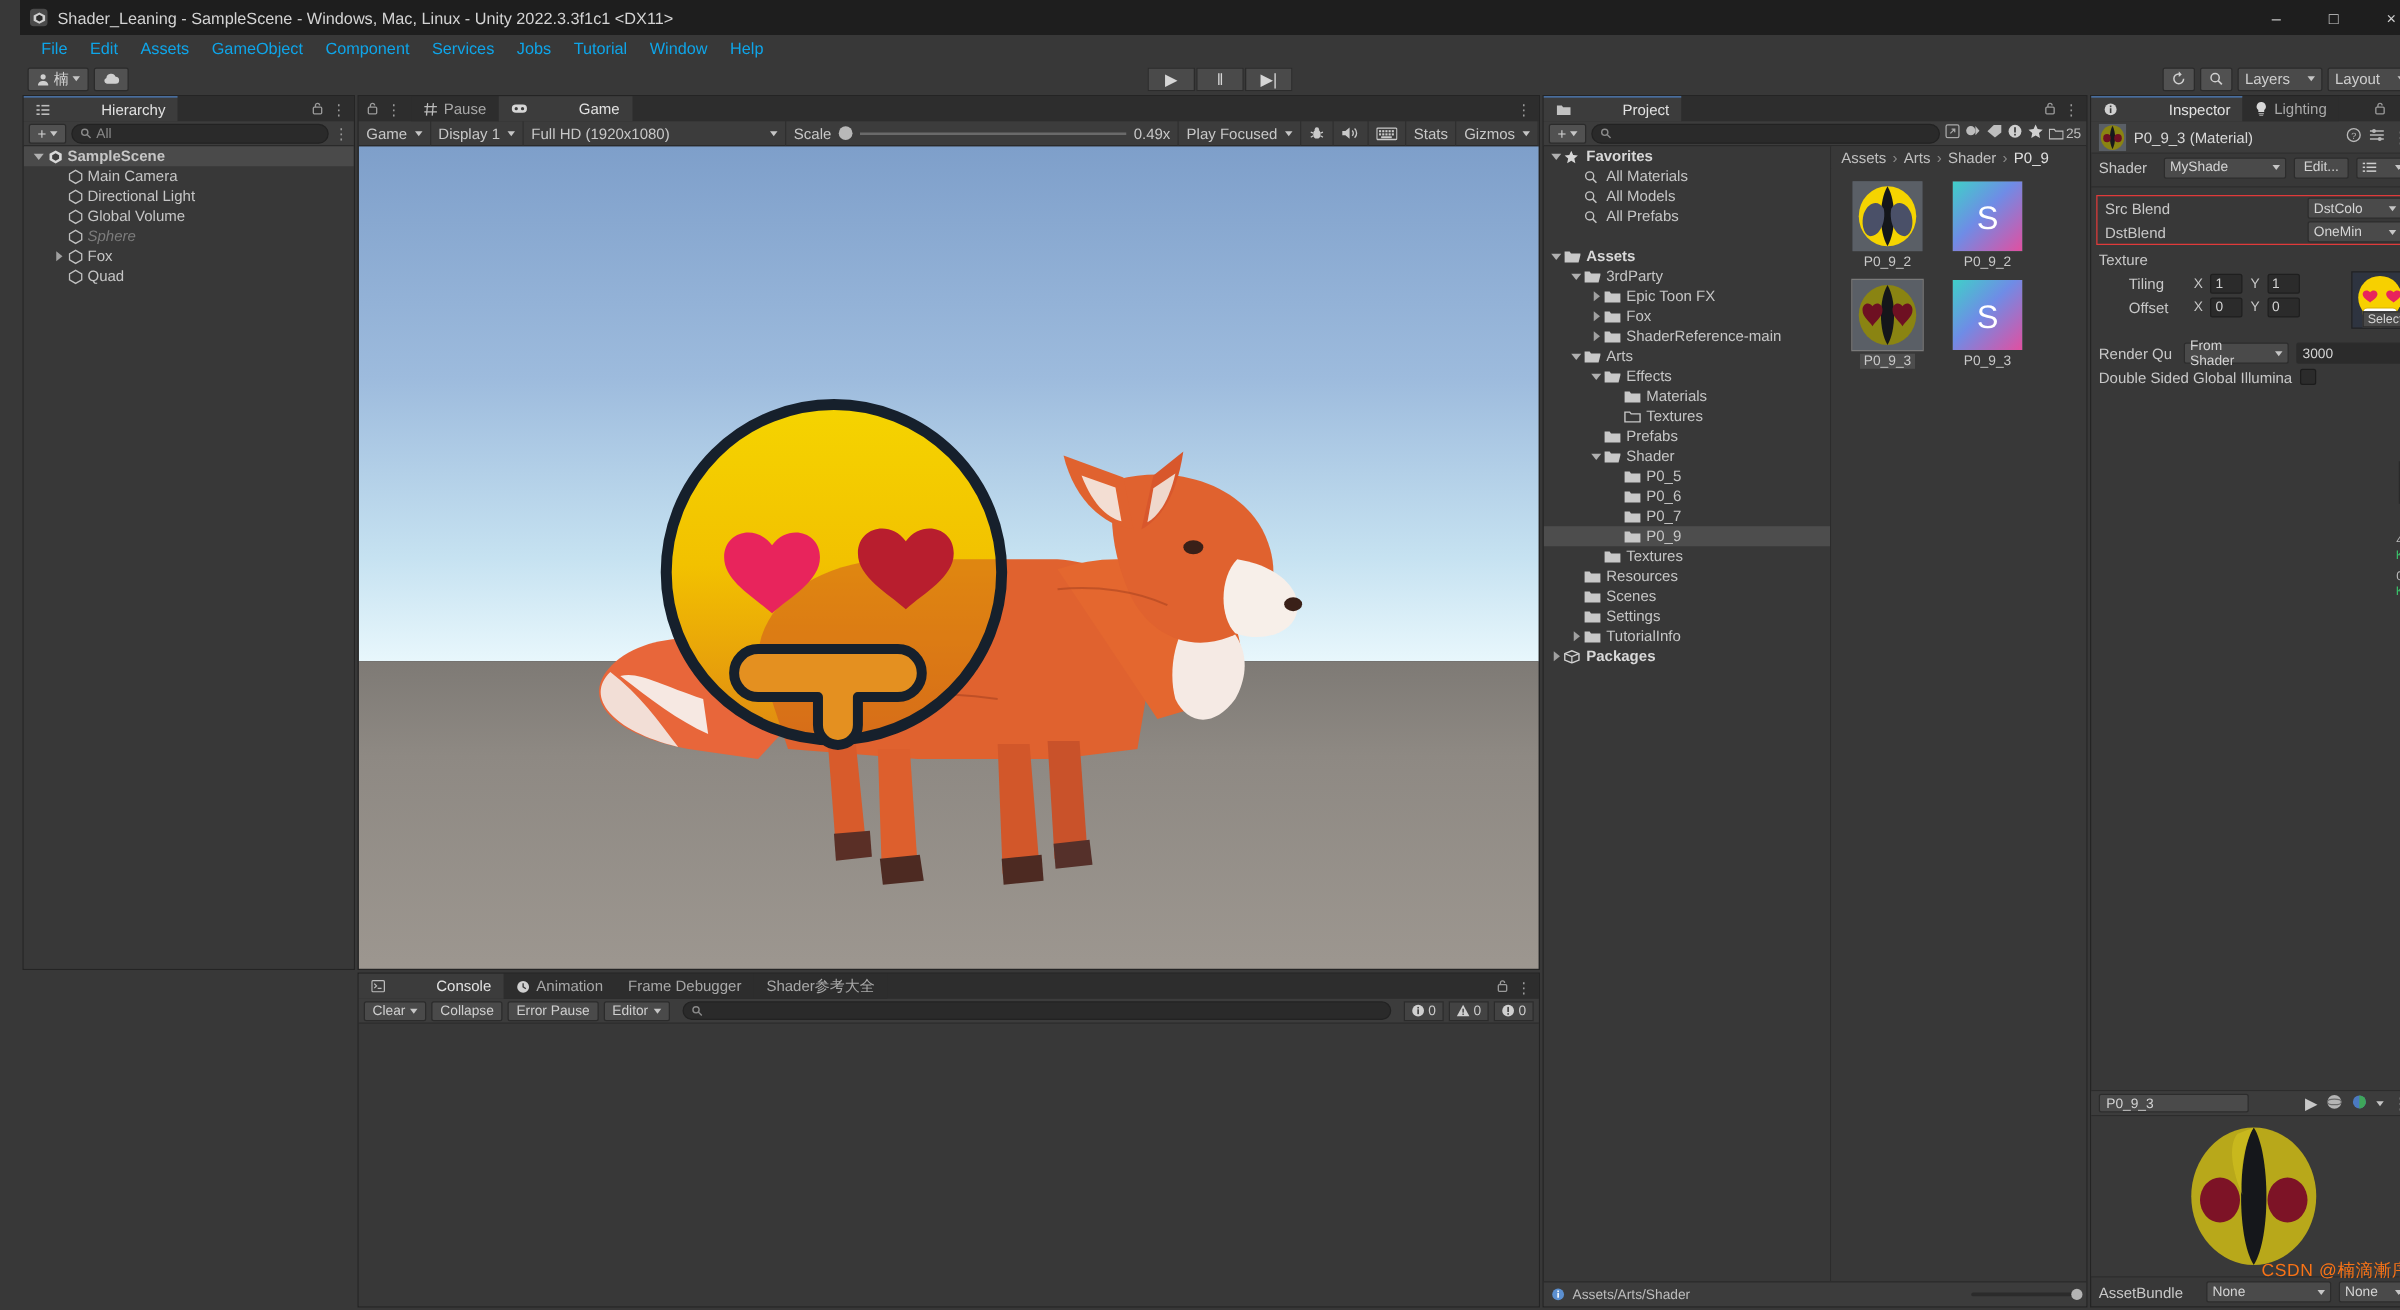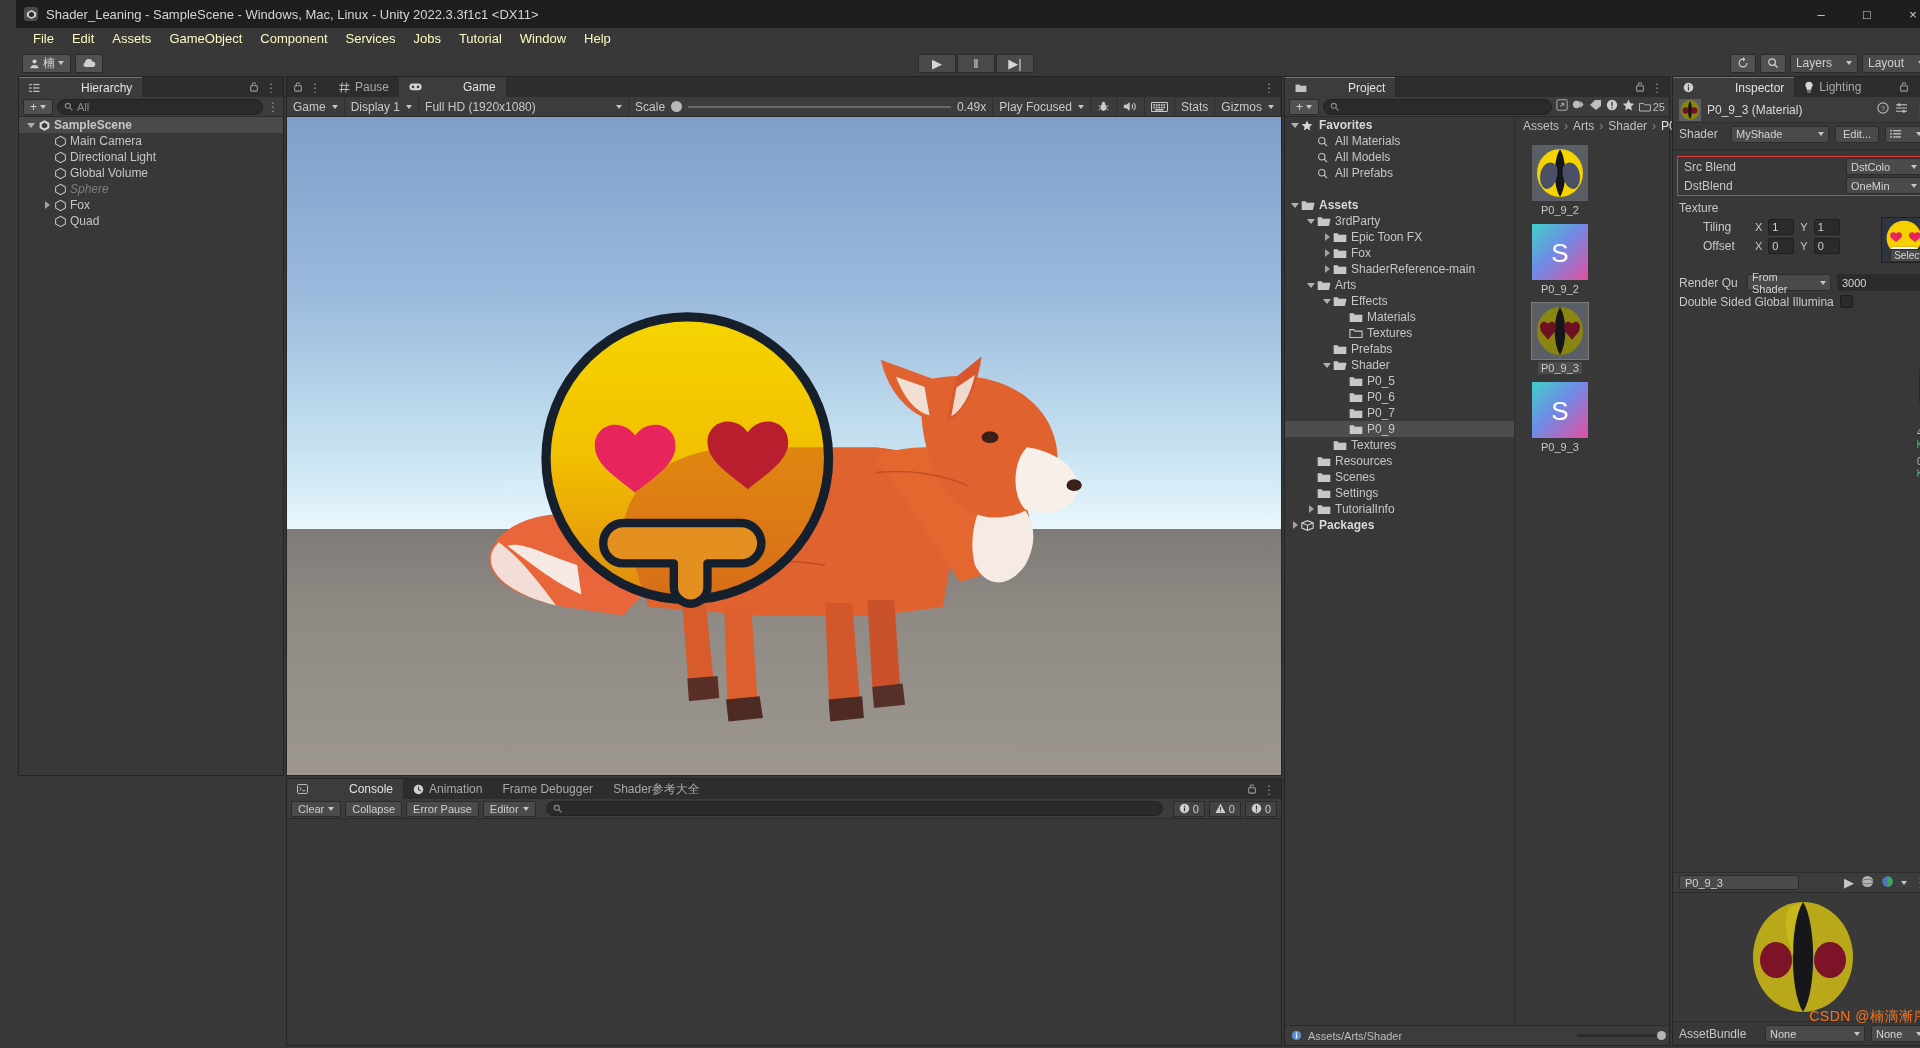--- a/index.html
+++ b/index.html
@@ -11,21 +11,21 @@
   .titlebar { height:28px; background:#1e1e1e; display:flex; align-items:center; padding-left:8px; flex:none; }
   .titlebar .logo { width:14px; height:14px; border-radius:3px; background:#4a4a4a; margin-right:8px;
      display:flex; align-items:center; justify-content:center; }
   .titlebar .logo svg { width:11px; height:11px; }
   .titlebar .ttl { color:#d4d4d4; font-size:13px; white-space:nowrap; }
   .winbtns { margin-left:auto; display:flex; height:28px; }
   .winbtn { width:46px; height:28px; display:flex; align-items:center; justify-content:center; color:#d0d0d0; font-size:13px; }
 
   
   .menubar { height:22px; background:#383838; display:flex; align-items:center; padding-left:8px; flex:none; font-size:13px; }
-  .menubar .mi { padding:0 9px; line-height:22px; color:#fef9c3; white-space:nowrap; }
+  .menubar .mi { padding:0 9px; line-height:22px; color:#0ea5e9; white-space:nowrap; }
 
   
   .toolbar { height:26px; background:#383838; display:flex; align-items:center; padding:0 6px; flex:none; gap:4px; }
   .tbtn { height:19px; background:#515151; border:1px solid #2b2b2b; border-radius:2px;
      display:flex; align-items:center; justify-content:center; gap:3px; padding:0 6px; color:#d0d0d0; font-size:12px; }
   .caret { width:0;height:0;border-left:3px solid transparent;border-right:3px solid transparent;border-top:4px solid #c6c6c6; }
   .playgroup { position:absolute; left:50%; transform:translateX(-50%); display:flex; gap:1px; }
   .playbtn { width:38px; height:19px; background:#4a4a4a; border:1px solid #2b2b2b; display:flex; align-items:center; justify-content:center; color:#d6d6d6; }
   .tb-right { margin-left:auto; display:flex; align-items:center; gap:4px; }
   .dd { height:19px; background:#4a4a4a; border:1px solid #2b2b2b; border-radius:2px; display:flex; align-items:center;
@@ -560,21 +560,21 @@
                 <rect x="6.2" y="3.2" width="1.6" height="5.2" fill="#3c3c3c"></rect>
                 <rect x="6.2" y="9.6" width="1.6" height="1.6" fill="#3c3c3c"></rect>
               </svg>
             <span>0</span>
           </div>
         </div>
         <div class="cbody"></div>
       </div>
     </div>
 
-    <div class="col" style="width:386px;flex:none;">
+    <div class="col" style="width:436px;flex:none;">
       <div class="panel" style="flex:1;">
         <div class="tabrow">
           <div class="tab active">
             <svg width="12" height="10" viewBox="0 0 14 11">
                 <path d="M0.6 1.4h4.6l1.2 1.6h6.9v7.2H0.6z" fill="#c2c2c2"></path>
               </svg>
             <span>Project</span>
           </div>
           <div class="right-icons">
             <span>

